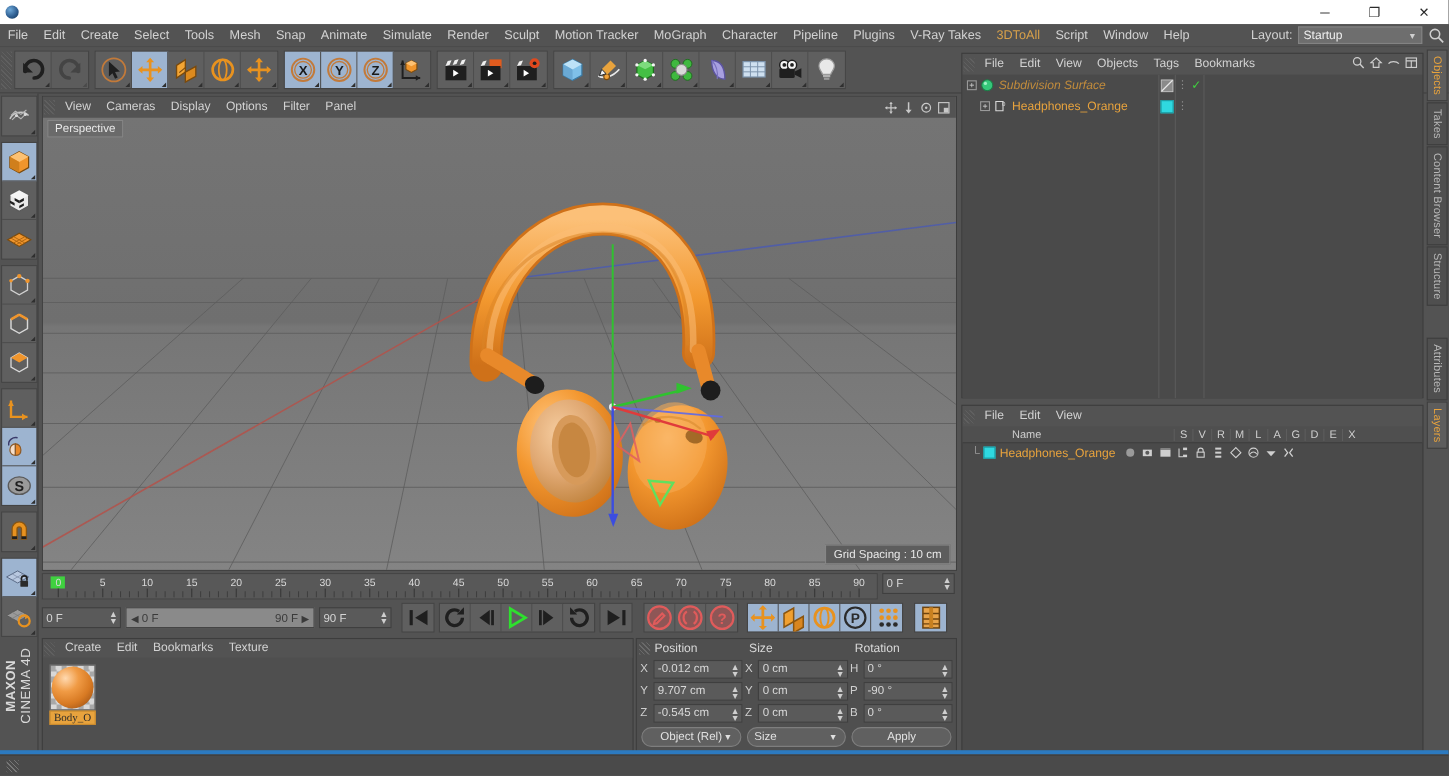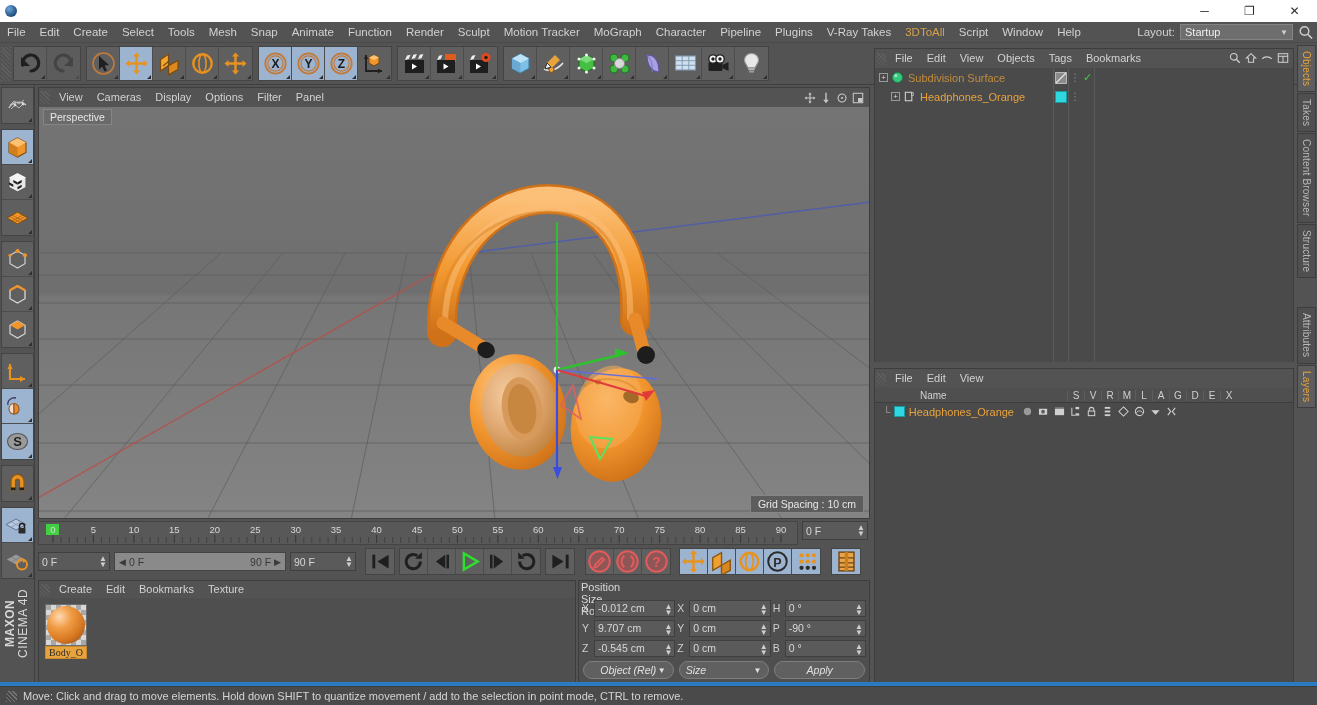--- a/index.html
+++ b/index.html
@@ -138,50 +138,50 @@
       repeating-conic-gradient(#d8d8d8 0 25%, #a8a8a8 0 50%) 0 0/10px 10px;
     display:flex;align-items:center;justify-content:center;}
   .mat-ball{ width:38px;height:38px;border-radius:50%;
      background:radial-gradient(circle at 33% 28%, #ffd9b0 0%, #f09b45 32%, #d87a23 62%, #8a4410 100%);}
   .mat-name{ background:#e8a33d; color:#2a2a2a; font-size:10px; text-align:center;
      padding:0 1px; border:1px solid #c98a2e; white-space:nowrap; overflow:hidden;}
 
   
   .coords{ position:absolute; left:578px; top:580px; width:292px; height:105px;
     background:#4f4f4f; border:1px solid #3d3d3d; }
-  .co-head{ display:flex; height:17px; padding-left:2px;flex-direction:column;}
+  .co-head{ display:flex; align-items:center; height:17px; padding-left:2px;}
   .co-head .hgrip{ width:10px;height:11px; margin-right:4px;
     background:repeating-linear-gradient(45deg,#6a6a6a 0 1px, transparent 1px 3px);}
   .co-head .h{ font-size:11px; color:#d8d8d8; }
   .co-row{ display:flex; align-items:center; height:20px; padding:0 3px; gap:2px;}
   .co-ax{ width:10px; font-size:10.5px; color:#cecece; text-align:left;}
   .co-fld{ flex:1; height:17px; background:#5a5a5a; border:1px solid #3f3f3f;
      display:flex;align-items:center; padding:0 3px; font-size:10.5px; color:#d9d9d9;
      position:relative;}
   .co-bot{ display:flex; gap:5px; padding:3px 4px 0 4px;}
   .co-btn{ flex:1; height:18px; background:#606060; border:1px solid #7e7e7e; border-radius:9px;
      display:flex;align-items:center;justify-content:center; font-size:10.5px; color:#e0e0e0;
-     position:relative;font-style:italic;}
+     position:relative;}
   .co-btn .cv{ position:absolute; right:7px; font-size:8px;}
 
   
   .objmgr{ position:absolute; left:874px; top:48px; width:420px; height:314px;
     background:#4a4a4a; border:1px solid #3d3d3d;}
   .om-head{ height:19px; display:flex; align-items:center; background:#535353;}
   .om-head .menu-item{ height:19px;line-height:19px;font-size:11px;}
   .om-icons{ margin-left:auto; display:flex; gap:4px; padding-right:4px; color:#cfcfcf;}
   .om-body{ position:relative; height:294px; background:#4a4a4a; }
   .om-row{ display:flex; align-items:center; height:19px; padding-left:4px; position:relative;}
   .om-cols{ position:absolute; left:178px; top:0; width:42px; height:100%;
     border-left:1px solid #5a5a5a; border-right:1px solid #5a5a5a;}
   .om-split{ position:absolute; left:193px; top:0; bottom:0; width:1px; background:#5a5a5a;}
   .exp{ width:9px;height:9px; border:1px solid #9a9a9a; color:#d8d8d8;
     font-size:8px; line-height:7px; text-align:center; margin-right:3px; background:#4a4a4a;}
   .om-name{ font-size:11px; color:#e8a33d; white-space:nowrap;}
-  .om-name.dim{ color:#c28c3c; }
+  .om-name.dim{ color:#c28c3c;font-style:italic; }
   .om-tags{ position:absolute; left:180px; display:flex; align-items:center; gap:3px;}
 
   .attrmgr{ position:absolute; left:874px; top:368px; width:420px; height:317px;
     background:#4a4a4a; border:1px solid #3d3d3d;}
   .at-head{ height:19px; display:flex; align-items:center; background:#535353;}
   .at-head .menu-item{ height:19px;line-height:19px;font-size:11px;}
   .at-colhead{ display:flex; align-items:center; height:15px; background:#4f4f4f;
      border-bottom:1px solid #3d3d3d; font-size:10px; color:#cfcfcf;}
   .at-colhead .nm{ width:152px; padding-left:5px;margin-left:40px;}
   .at-colhead .c{ width:17px; text-align:center; border-left:1px solid #5d5d5d;}
@@ -225,21 +225,21 @@
   <div class="menubar">
     <div id="menu-items" style="display:flex;align-items:center;">
         <div class="menu-item">File</div>
         <div class="menu-item">Edit</div>
         <div class="menu-item">Create</div>
         <div class="menu-item">Select</div>
         <div class="menu-item">Tools</div>
         <div class="menu-item">Mesh</div>
         <div class="menu-item">Snap</div>
         <div class="menu-item">Animate</div>
-        <div class="menu-item">Function</div>
+        <div class="menu-item">Simulate</div>
         <div class="menu-item">Render</div>
         <div class="menu-item">Sculpt</div>
         <div class="menu-item">Motion Tracker</div>
         <div class="menu-item">MoGraph</div>
         <div class="menu-item">Character</div>
         <div class="menu-item">Pipeline</div>
         <div class="menu-item">Plugins</div>
         <div class="menu-item">V-Ray Takes</div>
         <div class="menu-item accent">3DToAll</div>
         <div class="menu-item">Script</div>
@@ -1256,16 +1256,15 @@
       <div class="vtab">Takes</div>
       <div class="vtab">Content Browser</div>
       <div class="vtab">Structure</div>
       <div class="vtab" style="margin-top: 28px;">Attributes</div>
       <div class="vtab act">Layers</div>
     </div>
 
   <div class="hbar"></div>
   <div class="statusbar">
     <div class="sb-grip"></div>
-    <div class="sb-text">Move: Click and drag to move elements. Hold down SHIFT to quantize movement / add to the selection in point mode, CTRL to remove.</div>
   </div>
 
 </div>
 
 </body></html>

